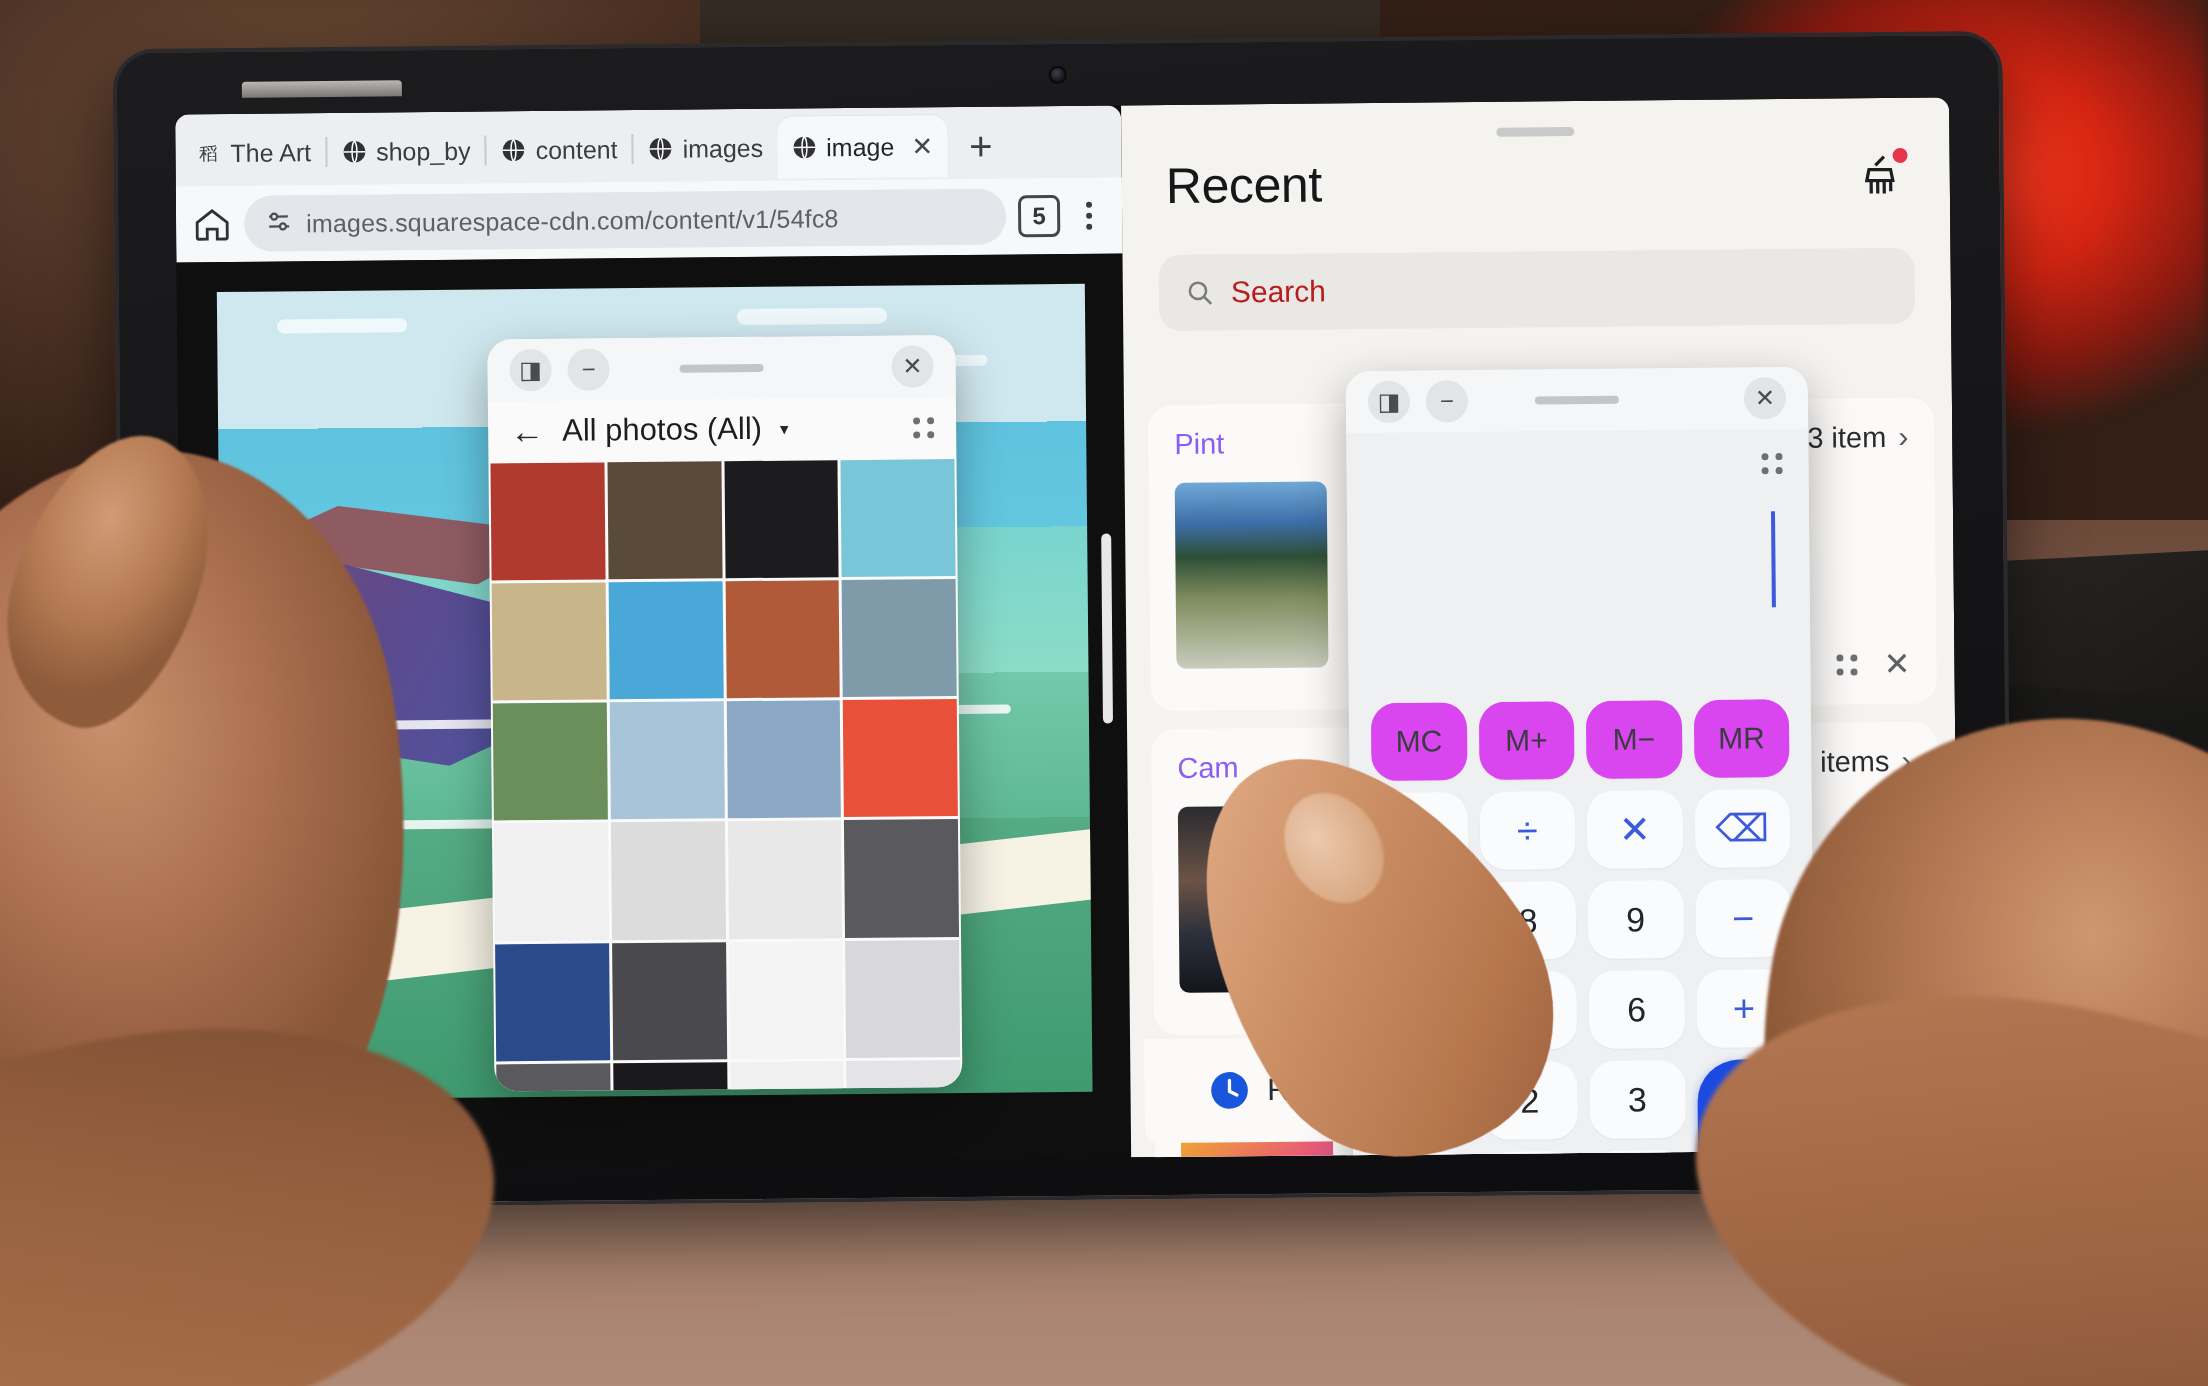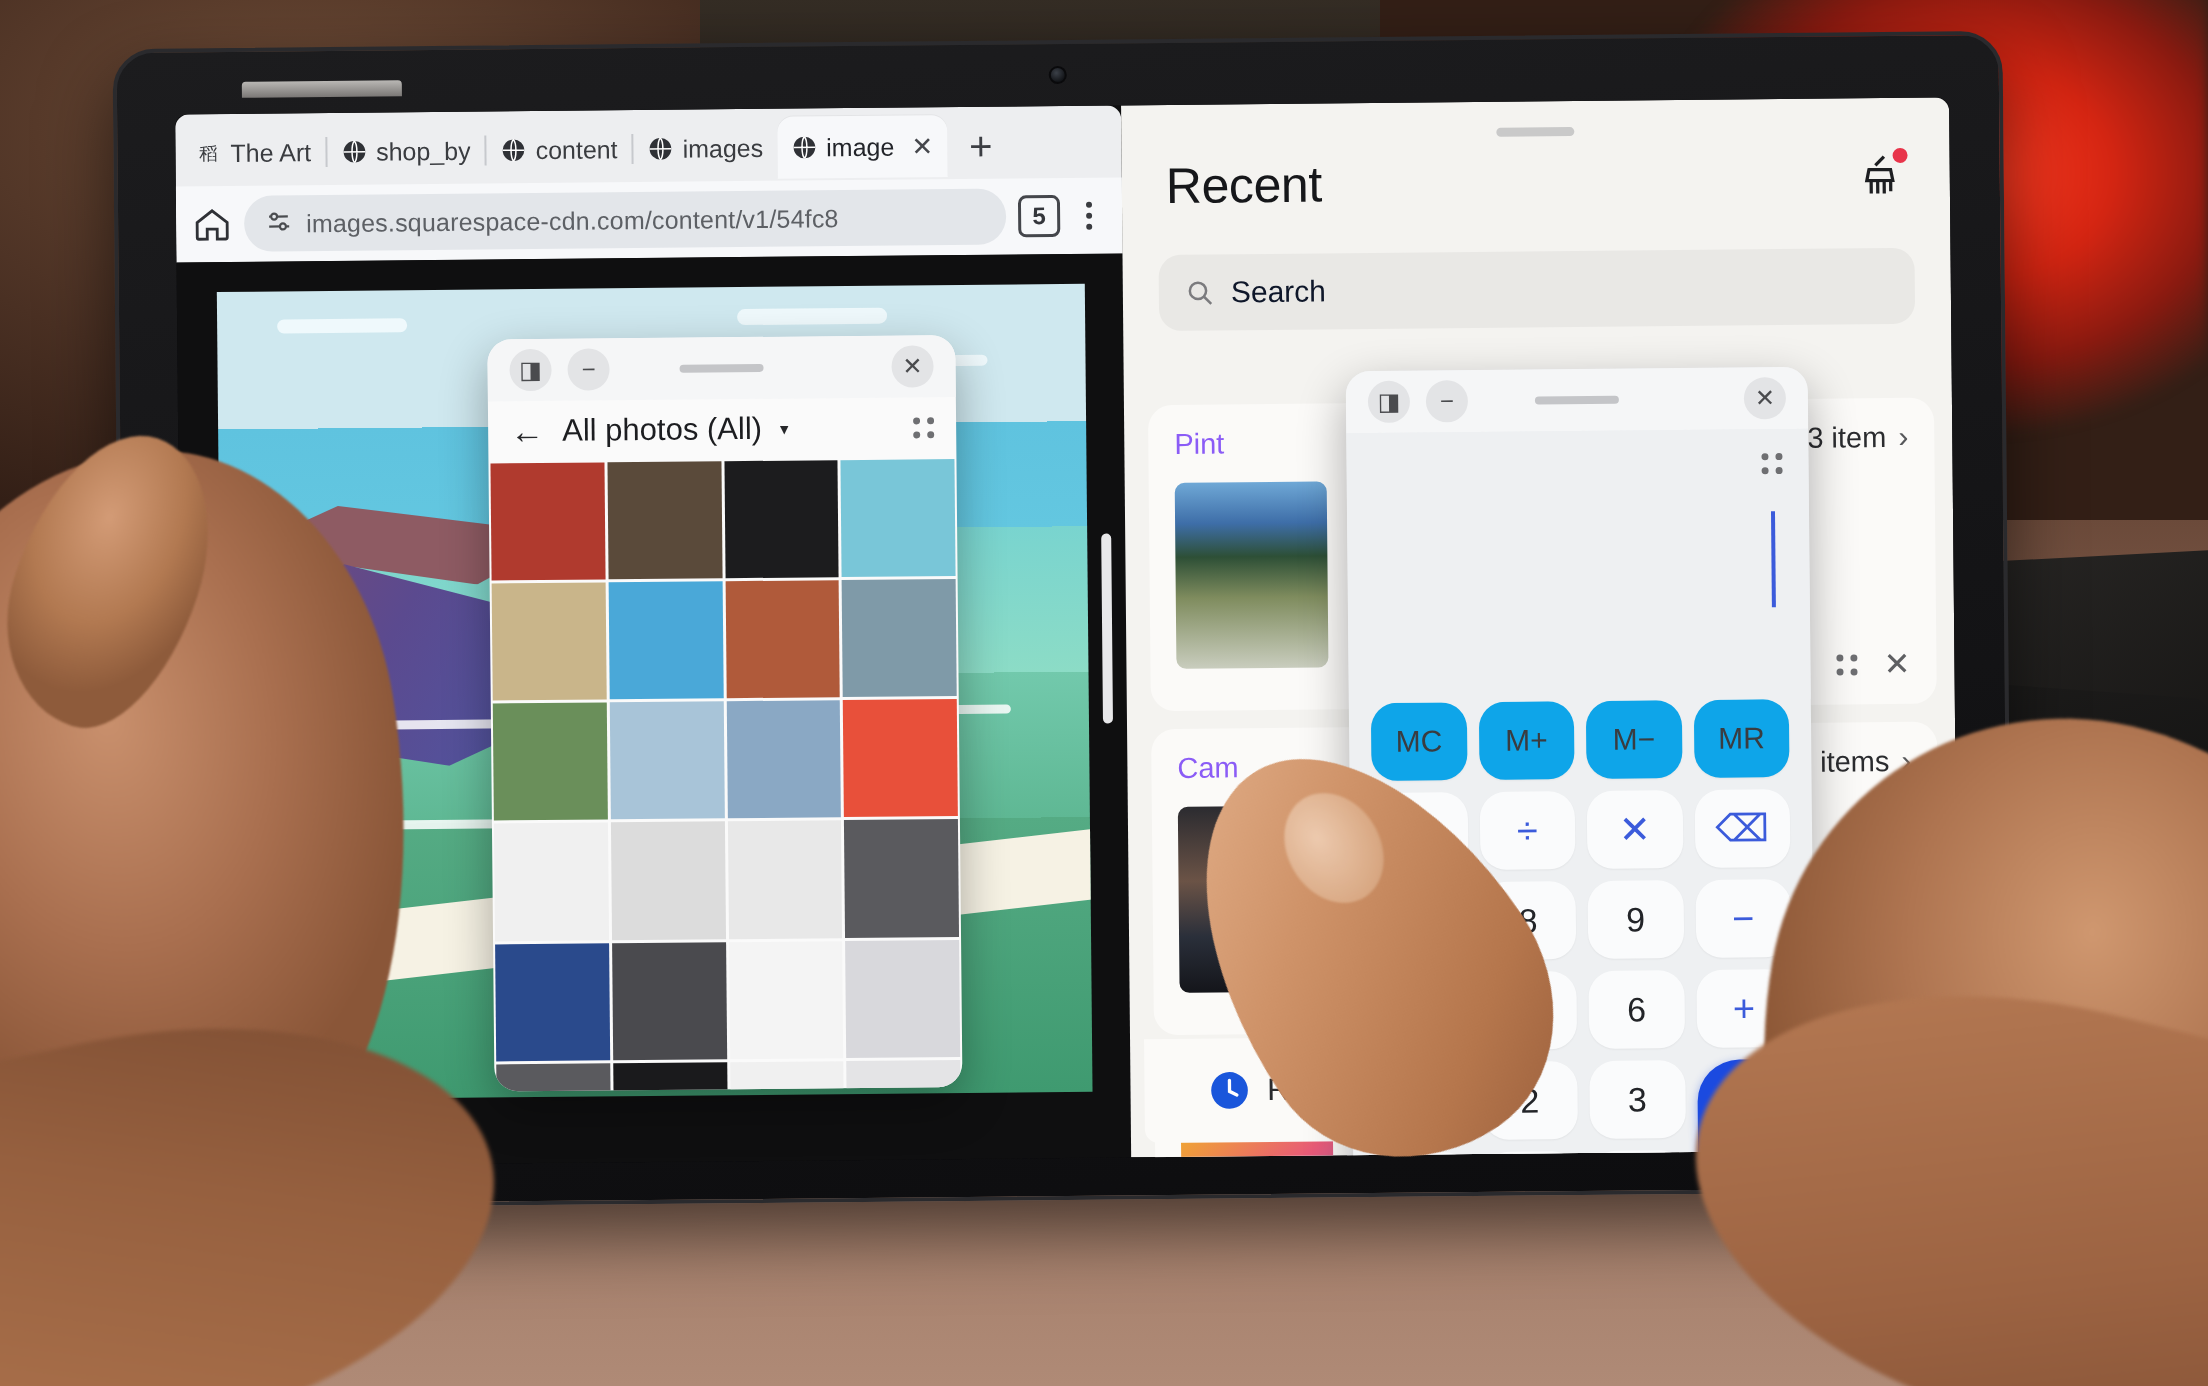--- a/index.html
+++ b/index.html
@@ -161,21 +161,21 @@
   .files-grabber { position: absolute; left: 50%; top: 26px; transform: translateX(-50%); width: 78px; height: 9px; background: #c9c9c9; border-radius: 5px; }
   .files-header { display: flex; align-items: flex-start; justify-content: space-between; padding: 52px 44px 0 44px; }
   .files-title { font-size: 50px; color: #16171a; letter-spacing: -.4px; }
   .broom-wrap { position: relative; width: 52px; height: 52px; }
   .broom-dot { position: absolute; right: -2px; top: -2px; width: 15px; height: 15px; border-radius: 50%; background: #e8344a; }
   .search-bar {
     margin: 40px 36px 0 36px; height: 76px; background: #e9e8e5; border-radius: 22px;
     display: flex; align-items: center; gap: 16px; padding: 0 26px;
   }
   .search-ico { width: 30px; height: 30px; flex: 0 0 30px; }
-  .search-ph { font-size: 30px; color: #0f172a; }
+  .search-ph { font-size: 30px; color: #b91c1c; }
 
   .file-list { position: absolute; left: 24px; right: 18px; top: 300px; bottom: 126px; }
   .file-card {
     position: relative; background: #fbfaf8; border-radius: 24px;
     margin-bottom: 18px; padding: 22px 26px 26px 26px; height: 306px; overflow: hidden;
   }
   .file-card .fc-top { display: flex; justify-content: space-between; align-items: center; }
   .fc-name { font-size: 29px; color: #8b5cf6; }
   .fc-count { display: flex; align-items: center; gap: 12px; font-size: 29px; color: #2b2c2f; }
   .chev { font-size: 30px; color: #57585b; }
@@ -232,21 +232,21 @@
   #calculator-window { left: 1168px; top: 268px; width: 462px; height: 838px; background: #eef0f2; }
   .calc-display { position: relative; height: 270px; background: #eef0f2; }
   .calc-dots { position: absolute; right: 26px; top: 24px; }
   .calc-caret { position: absolute; right: 34px; top: 82px; width: 4px; height: 96px; background: #3b5bdb; }
   .calc-pad { padding: 0 22px 20px 22px; display: grid; grid-template-columns: repeat(4, 1fr); grid-auto-rows: 78px; gap: 12px; }
   .key {
     background: #fafbfc; border-radius: 26px;
     display: flex; align-items: center; justify-content: center;
     font-size: 34px; color: #222428; box-shadow: 0 1px 2px rgba(0,0,0,.05);
   }
-  .key.mem { font-size: 30px; color: #3a3c40; background: #0ea5e9; }
+  .key.mem { font-size: 30px; color: #3a3c40; background: #d946ef; }
   .key.op { color: #3b5bdb; font-size: 38px; }
   .key.equals {
     grid-row: span 2; background: #1b4ae0; color: #fff; border-radius: 42px;
     font-size: 40px; box-shadow: 0 3px 10px rgba(27,74,224,.45);
   }
 
   
   .hand-left {
     position: absolute; left: -110px; top: 455px; width: 520px; height: 740px;
     background: radial-gradient(ellipse 300px 420px at 45% 35%, #c9906d 0%, #a96f4f 55%, #8a5638 100%);

